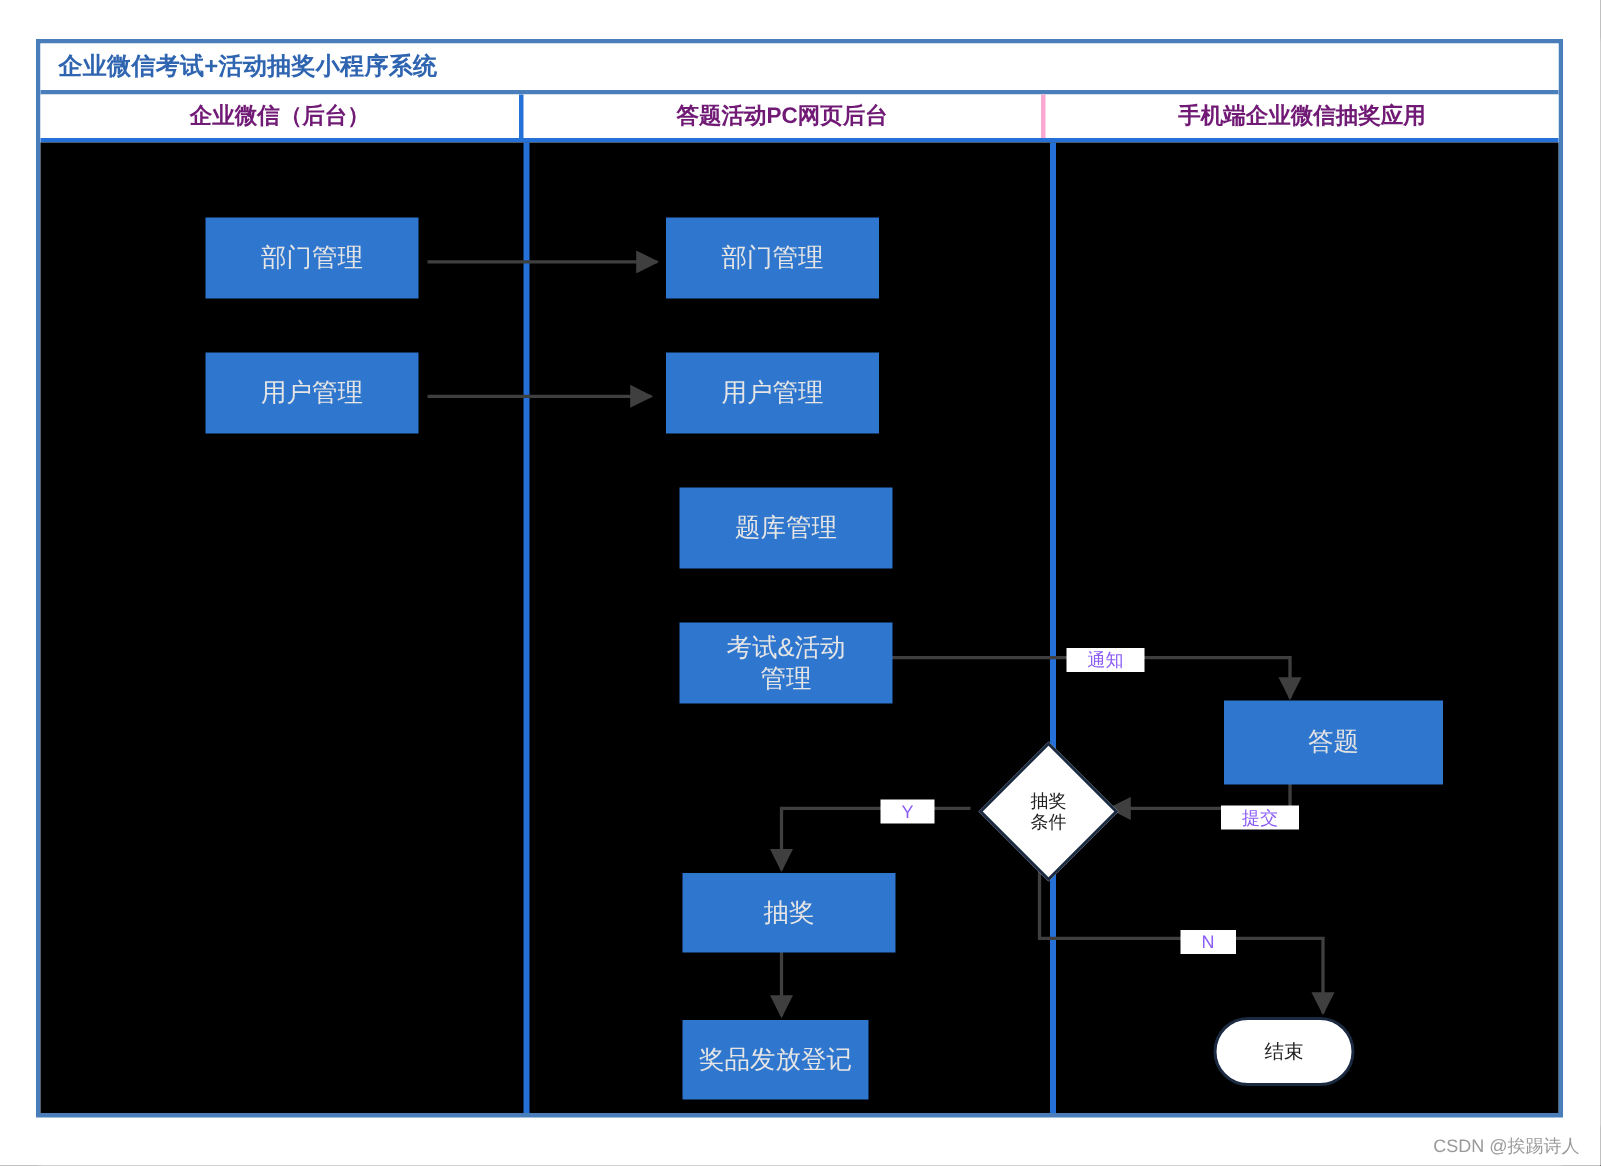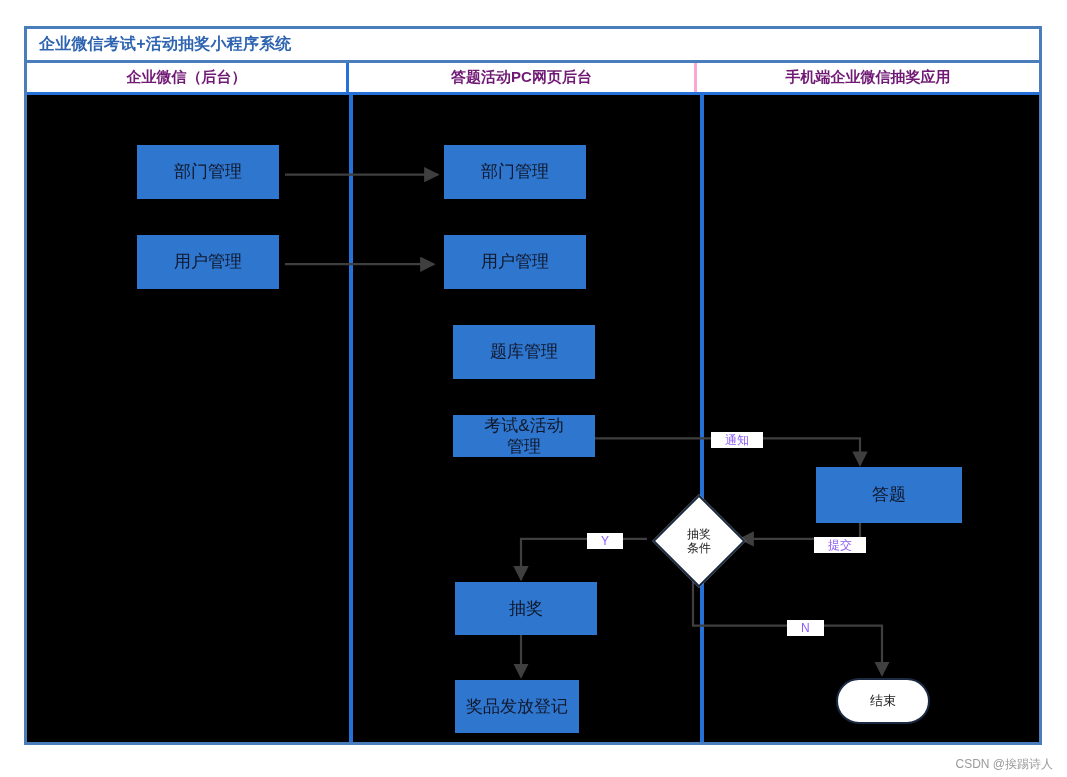--- a/index.html
+++ b/index.html
@@ -96,21 +96,21 @@
   .lane-sep.s2 { left: 673px; }
 
   
   .node {
     position: absolute;
     box-sizing: border-box;
     display: flex;
     align-items: center;
     justify-content: center;
     text-align: center;
-    color: #0f172a;
+    color: #e5e5e5;
     font-size: 17px;
     line-height: 1.25;
     background: #2f76ce;
     white-space: pre-line;
   }
   .node.terminator {
     background: #ffffff;
     color: #222222;
     border: 2px solid #1b2a40;
     border-radius: 24px;
@@ -214,31 +214,31 @@
       <div class="edge-label" style="left:787px; top:442px;">提交</div>
       <div class="edge-label" style="left:560px; top:438px;">Y</div>
       <div class="edge-label" style="left:760px; top:525px;">N</div>
 
       <div class="node" style="left:110px; top:50px; width:142px; height:54px;">部门管理</div>
       <div class="node" style="left:110px; top:140px; width:142px; height:54px;">用户管理</div>
 
       <div class="node" style="left:417px; top:50px; width:142px; height:54px;">部门管理</div>
       <div class="node" style="left:417px; top:140px; width:142px; height:54px;">用户管理</div>
       <div class="node" style="left:426px; top:230px; width:142px; height:54px;">题库管理</div>
-      <div class="node" style="left:426px; top:320px; width:142px; height:42px;">考试&amp;活动
+      <div class="node" style="left:426px; top:320px; width:142px; height:54px;">考试&amp;活动
 管理</div>
       <div class="node" style="left:428px; top:487px; width:142px; height:53px;">抽奖</div>
       <div class="node" style="left:428px; top:585px; width:124px; height:53px;">奖品发放登记</div>
 
       <div class="node" style="left:789px; top:372px; width:146px; height:56px;">答题</div>
 
       <div class="diamond" style="left:639px; top:413px; width:66px; height:66px;"></div>
       <div class="diamond-label" style="left:628px; top:422px; width:88px; height:48px;">抽奖
 条件</div>
 
-      <div class="node terminator" style="left:809px; top:583px; width:94px; height:46px;">结束</div>
+      <div class="node terminator" style="left:782px; top:583px; width:94px; height:46px;">结束</div>
 
     </div>
   </div>
 
   <div class="watermark">CSDN @挨踢诗人</div>
 
 </div>
 
 </body></html>

